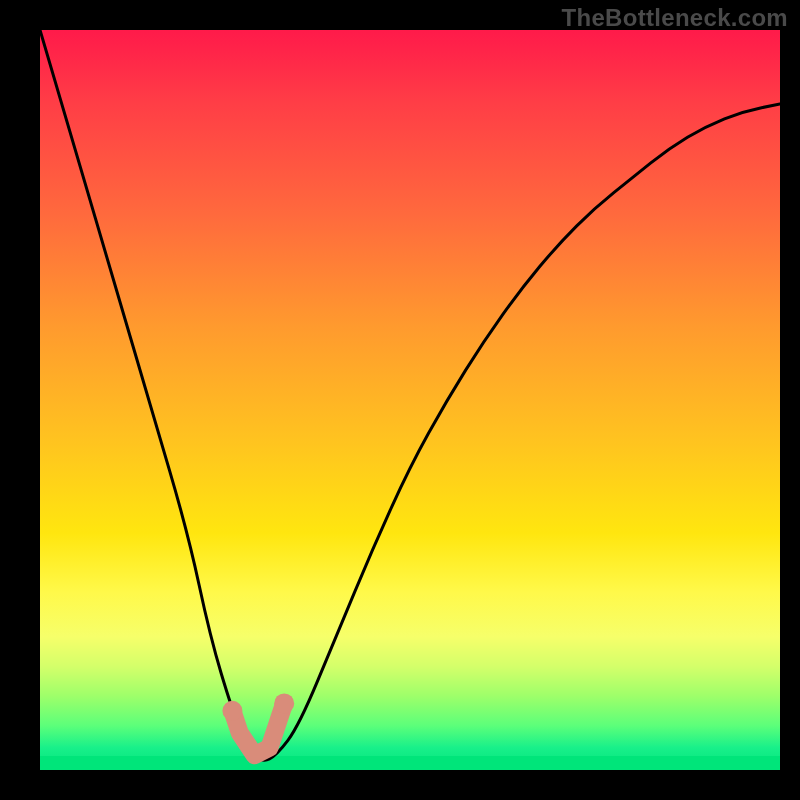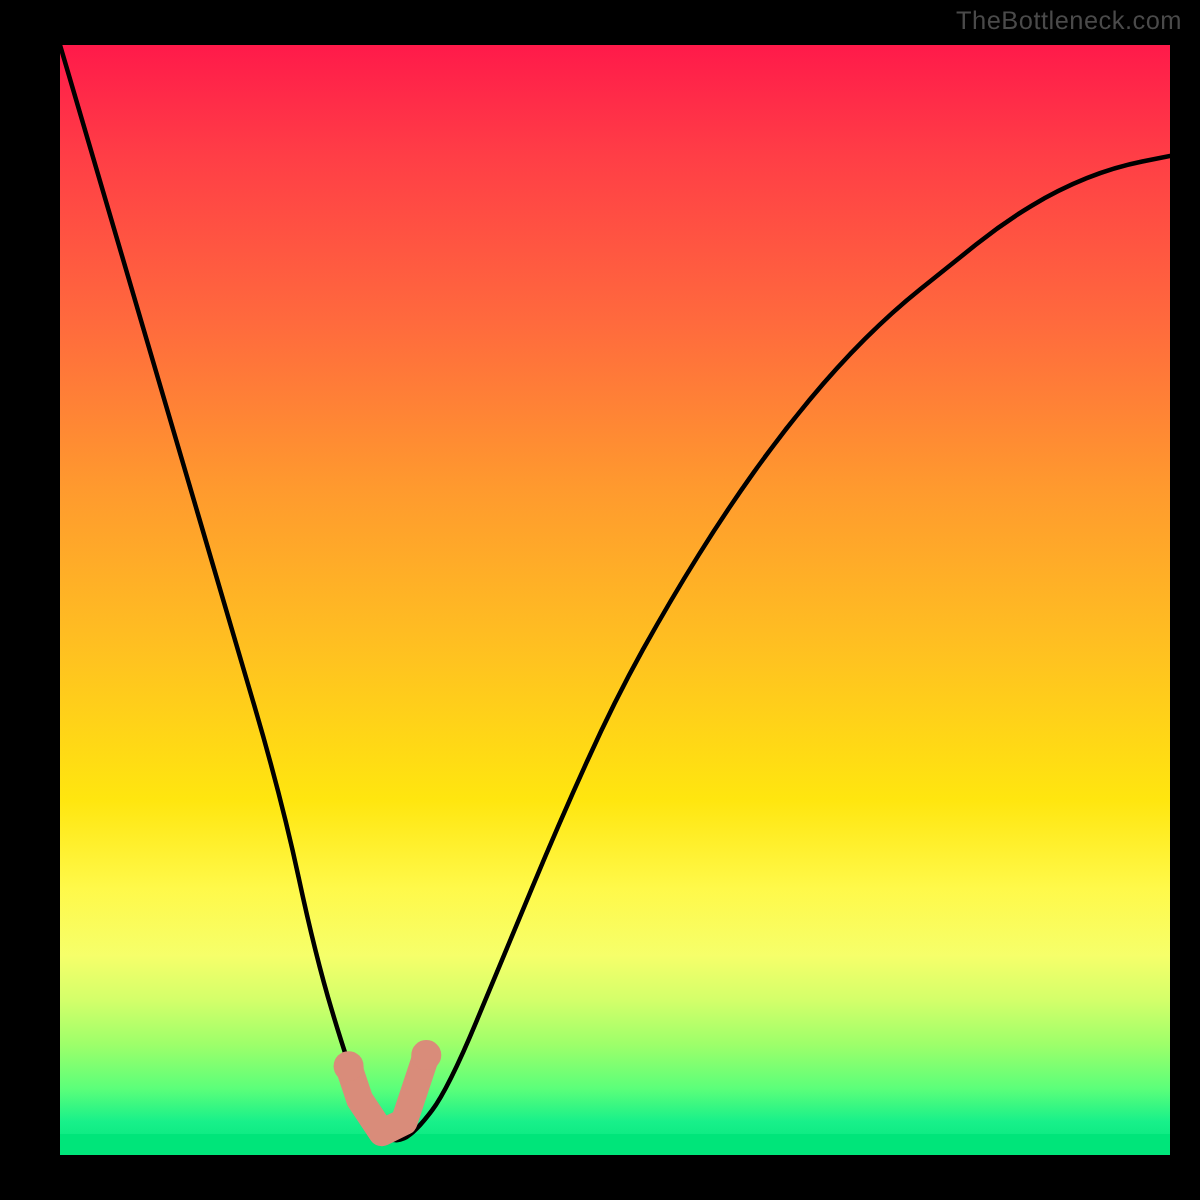--- a/index.html
+++ b/index.html
@@ -37,22 +37,22 @@
       #5cff7a 94%,
       #18f08a 97%,
       #00e57a 100%
     );
   }
   .watermark {
     position: absolute;
     top: 4px;
     right: 12px;
     color: #4a4a4a;
-    font-size: 17px;
-    font-weight: 400;
+    font-size: 24px;
+    font-weight: 700;
     letter-spacing: 0.3px;
     user-select: none;
     text-align: center;
   }
   svg.curve {
     position: absolute;
     left: 0; top: 0;
     width: 740px; height: 740px;
   }
   .bottom-band {

